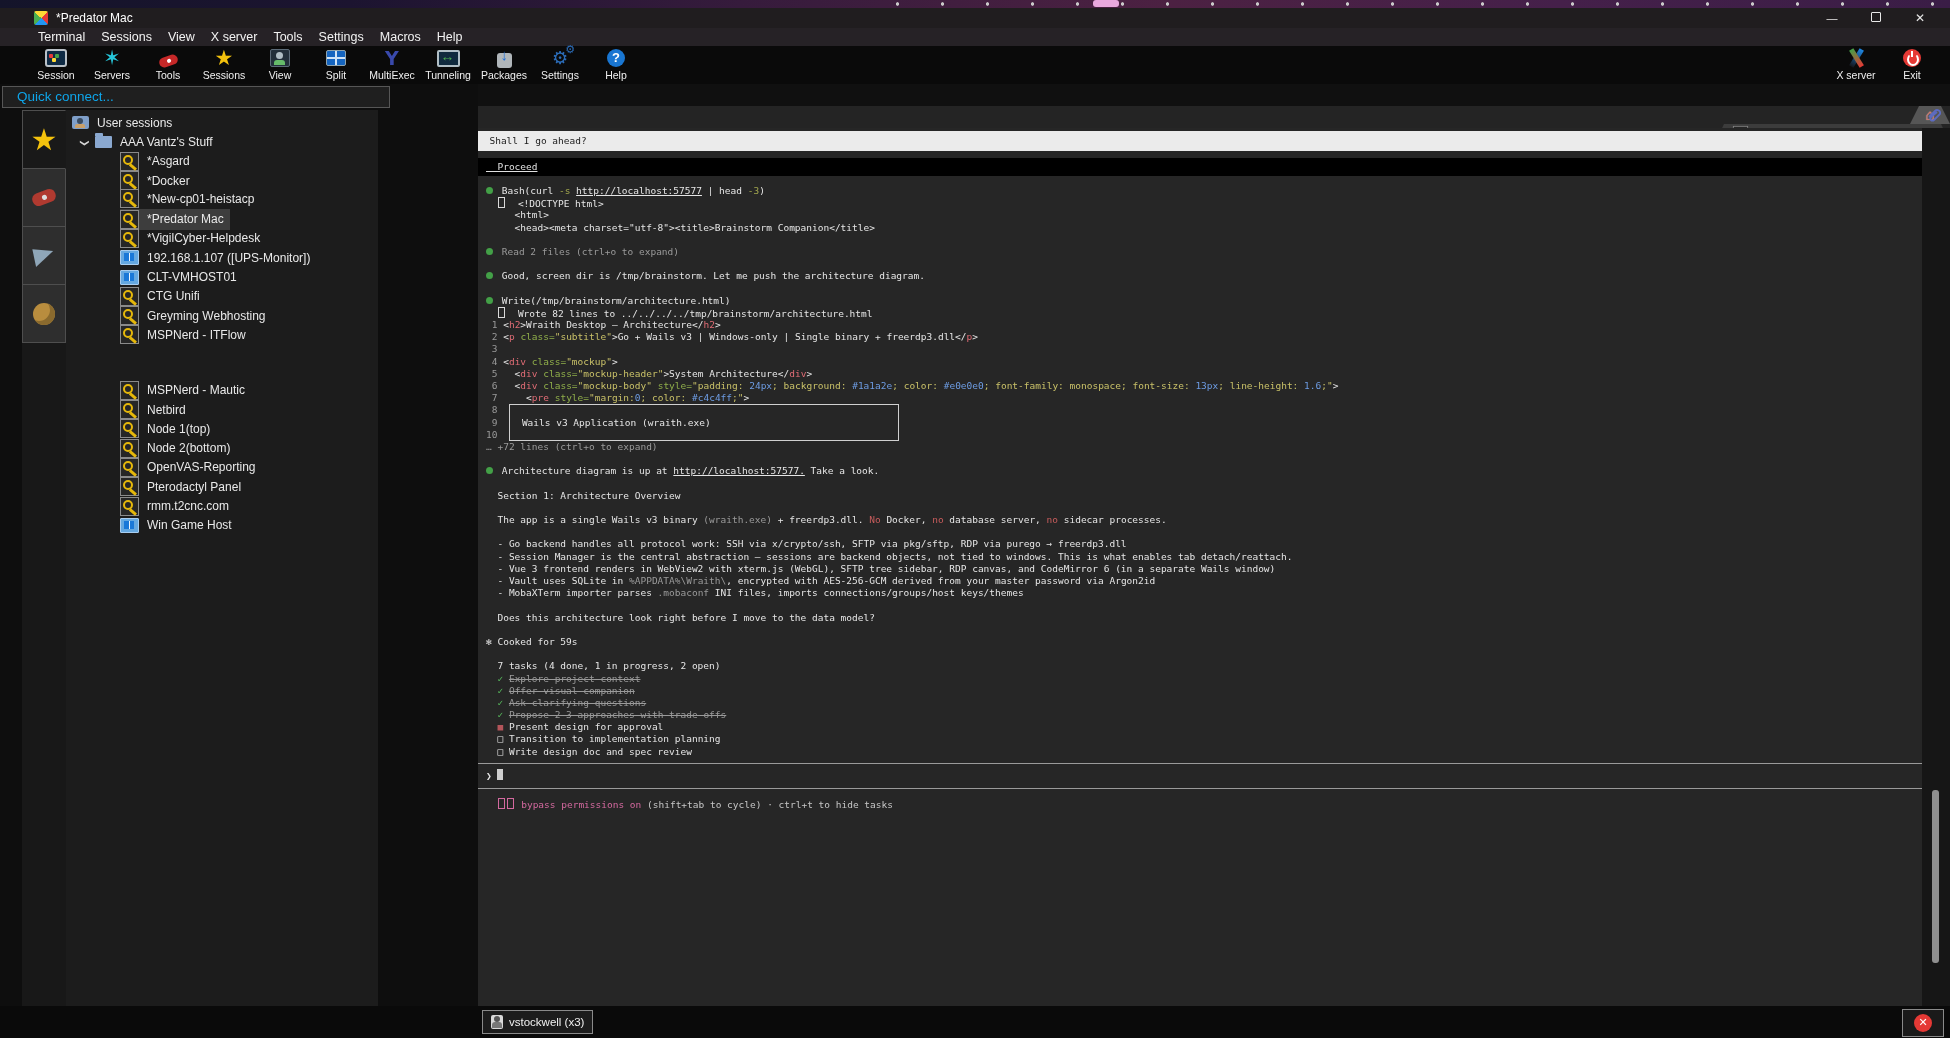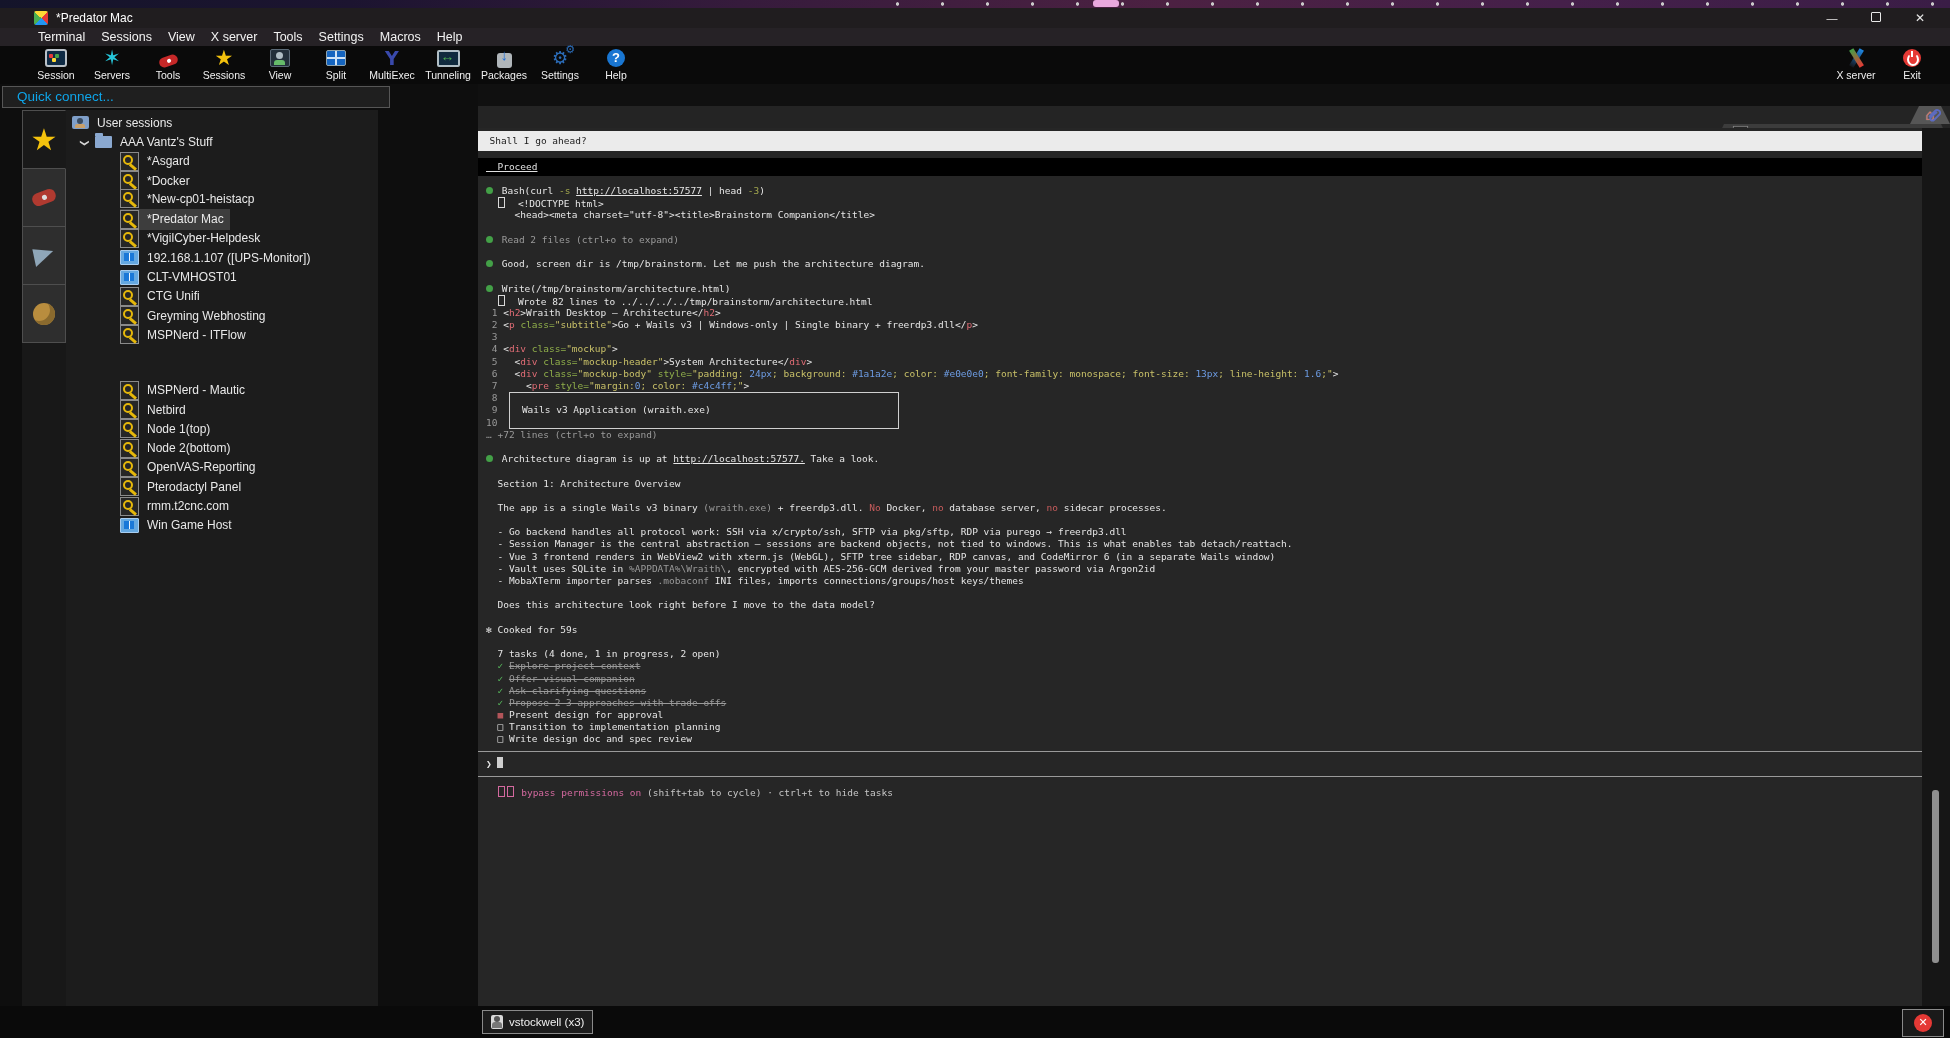--- a/index.html
+++ b/index.html
@@ -422,20 +422,21 @@
     </div>
   <svg class="paperclip" style="position:absolute;left:1926px;top:108px;" width="18" height="16" viewBox="0 0 18 16">
     <path d="M3 9 L9 3 a3 3 0 0 1 5 3 L8 12 a2 2 0 0 1 -3 -3 L11 4" fill="none" stroke="#5c6bc0" stroke-width="1.8"></path>
   </svg>
 
   <div class="terminal" id="terminal">
       <div class="band-light">  Shall I go ahead?</div>
       <div class="band-dark">  Proceed</div>
       <div class="tl"><span class="seg blt"></span><span class="seg w"> Bash(curl </span><span class="seg olv">-s</span><span class="seg w"> </span><span class="seg wund">http://localhost:57577</span><span class="seg w"> | head </span><span class="seg olv">-3</span><span class="seg w">)</span></div>
       <div class="tl"><span class="seg w">  </span><span class="seg tofu"></span><span class="seg w">  &lt;!DOCTYPE html&gt;</span></div>
+      <div class="tl"><span class="seg w">     &lt;html&gt;</span></div>
       <div class="tl"><span class="seg w">     &lt;head&gt;&lt;meta charset="utf-8"&gt;&lt;title&gt;Brainstorm Companion&lt;/title&gt;</span></div>
       <div class="tl"></div>
       <div class="tl"><span class="seg blt"></span><span class="seg g"> Read 2 files (ctrl+o to expand)</span></div>
       <div class="tl"></div>
       <div class="tl"><span class="seg blt"></span><span class="seg w"> Good, screen dir is /tmp/brainstorm. Let me push the architecture diagram.</span></div>
       <div class="tl"></div>
       <div class="tl"><span class="seg blt"></span><span class="seg w"> Write(/tmp/brainstorm/architecture.html)</span></div>
       <div class="tl"><span class="seg w">  </span><span class="seg tofu"></span><span class="seg w">  Wrote 82 lines to ../../../../tmp/brainstorm/architecture.html</span></div>
       <div class="tl"><span class="seg g"> 1 </span><span class="seg w">&lt;</span><span class="seg tag">h2</span><span class="seg w">&gt;</span><span class="seg w">Wraith Desktop – Architecture</span><span class="seg w">&lt;/</span><span class="seg tag">h2</span><span class="seg w">&gt;</span></div>
       <div class="tl"><span class="seg g"> 2 </span><span class="seg w">&lt;</span><span class="seg tag">p</span><span class="seg w"> </span><span class="seg attr">class=</span><span class="seg str">"subtitle"</span><span class="seg w">&gt;</span><span class="seg w">Go + Wails v3 | Windows-only | Single binary + freerdp3.dll</span><span class="seg w">&lt;/</span><span class="seg tag">p</span><span class="seg w">&gt;</span></div>

